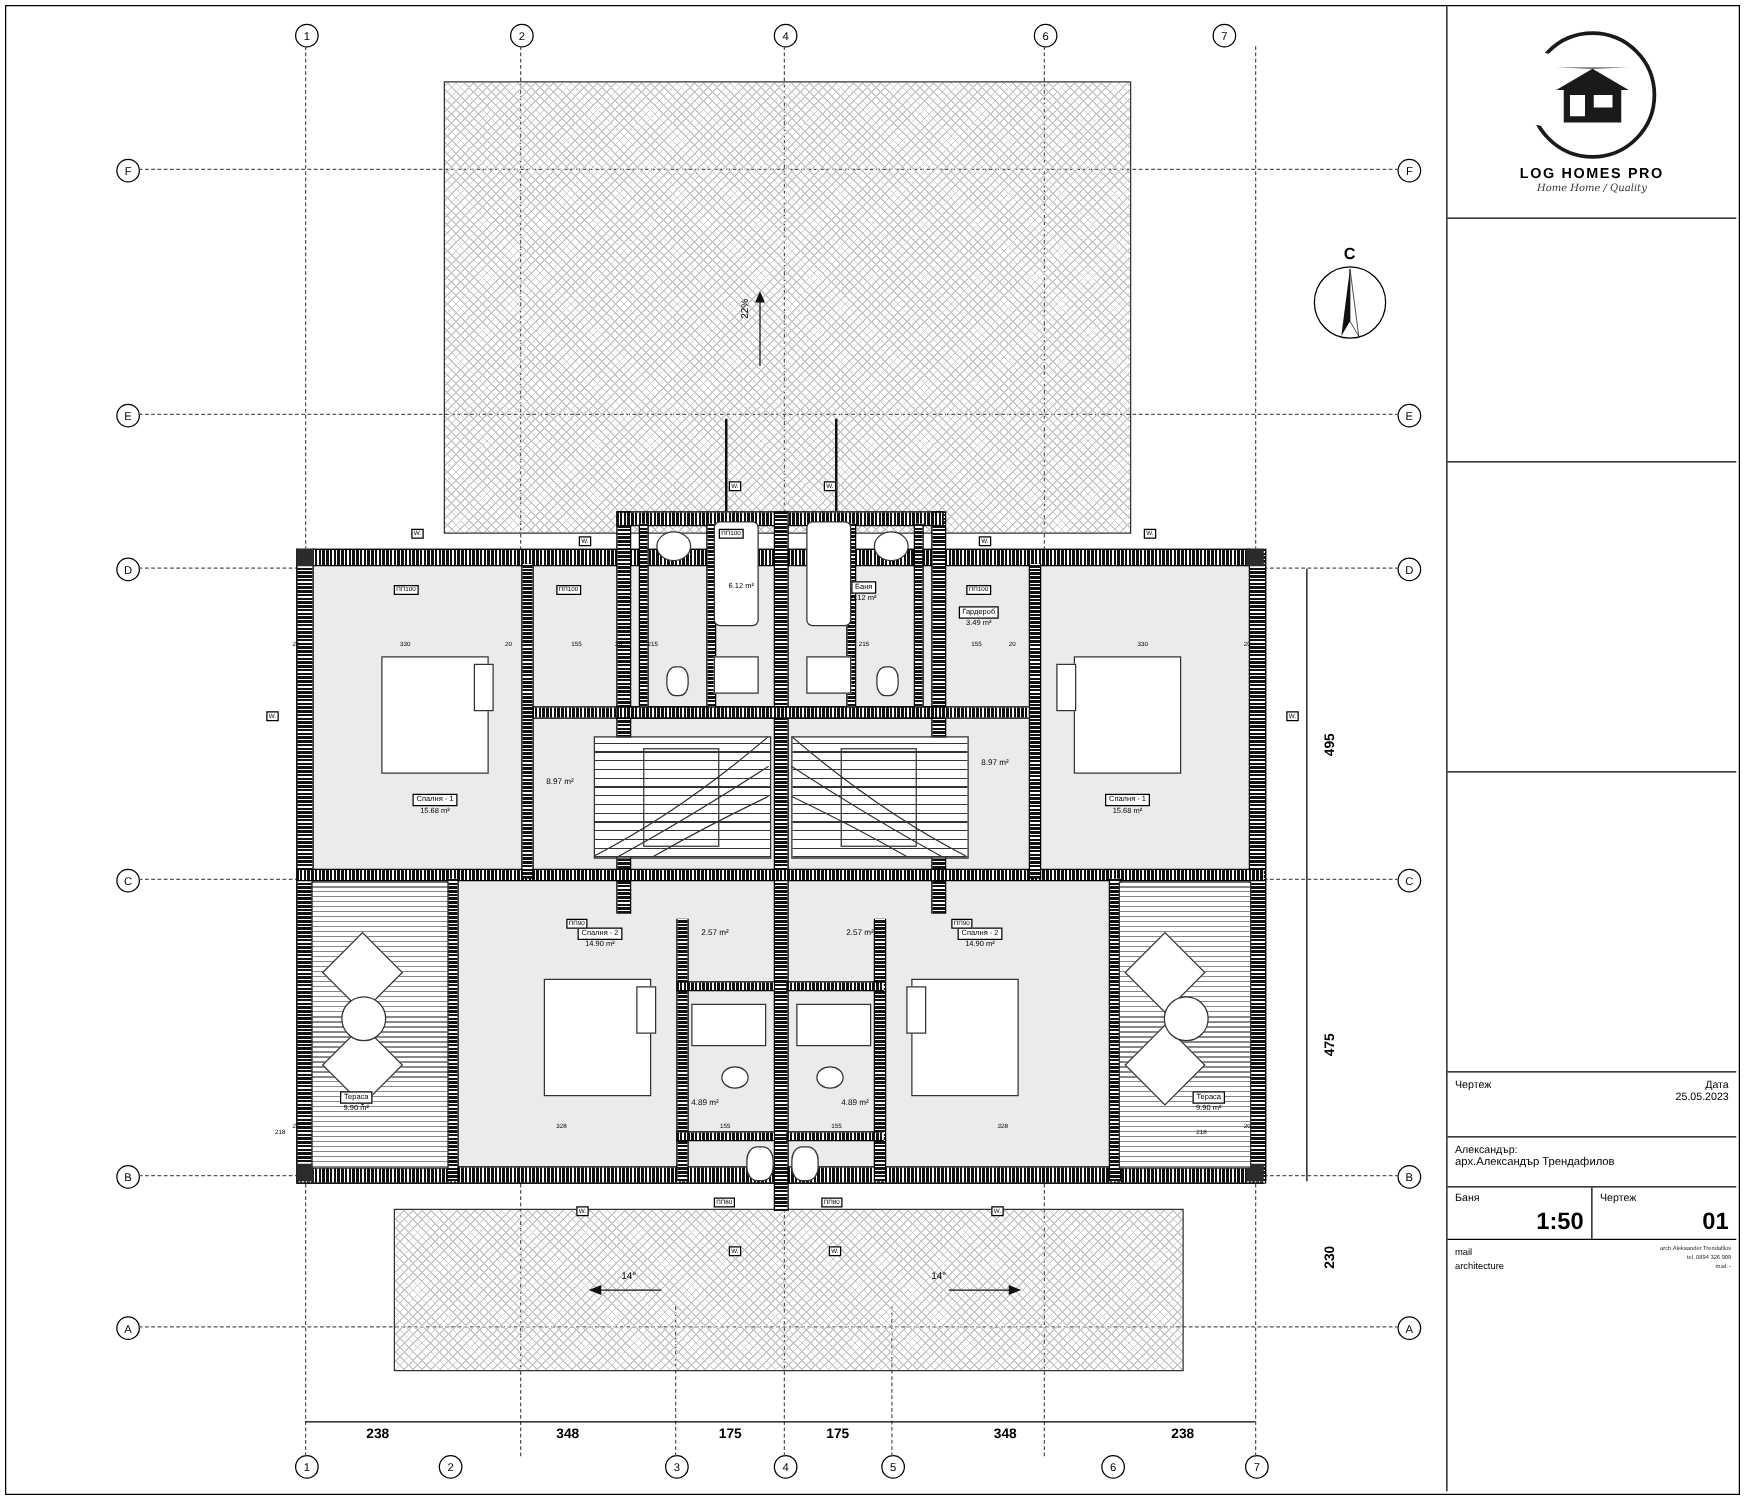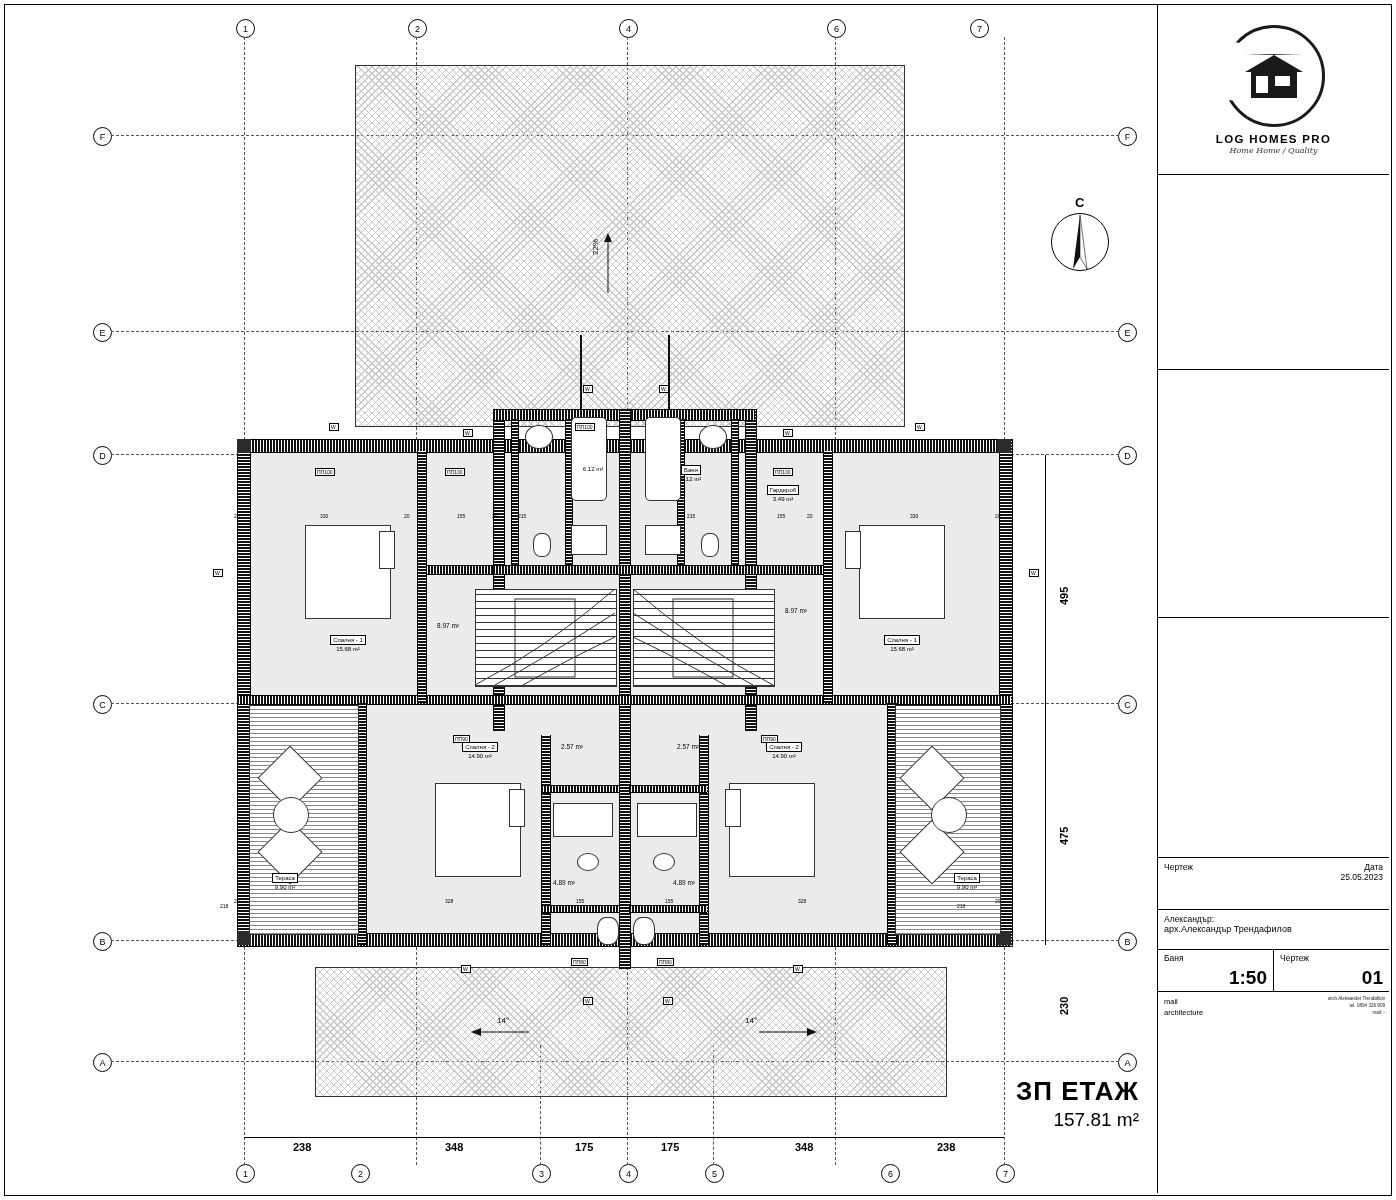--- a/index.html
+++ b/index.html
@@ -331,24 +331,20 @@
 
     <div class="compass" style="left:1046px;top:190px;width:60px;height:90px;">
       <div class="n">С</div>
       <div class="c"></div>
       <svg style="position:absolute;left:0;top:18px;width:58px;height:58px;">
         <polygon points="29,2 22,56 29,44" fill="#111"></polygon>
         <polygon points="29,2 36,56 29,44" fill="#fff" stroke="#111" stroke-width="0.6"></polygon>
       </svg>
     </div>
 
-    <div class="bigtitle">
-      <div class="t1">ЗП ЕТАЖ</div>
-      <div class="t2">157.81 m²</div>
-    </div>
   </div>
 
   <div class="titleblock">
     <div class="tb-row logo-cell">
       <div class="logo-wrap">
         <div class="logo-circle">
           <div class="cabin">
               <div class="roof"></div>
               <div class="body"></div>
             </div>

